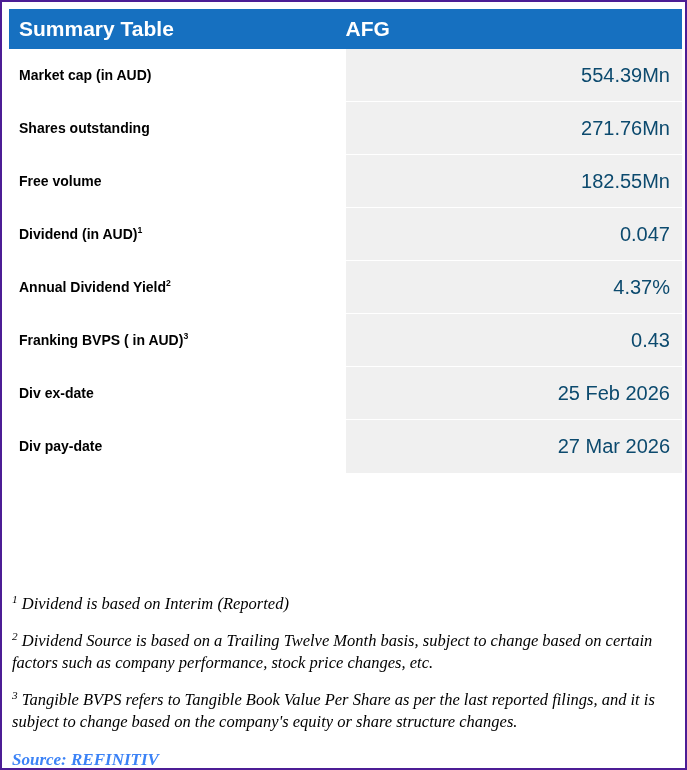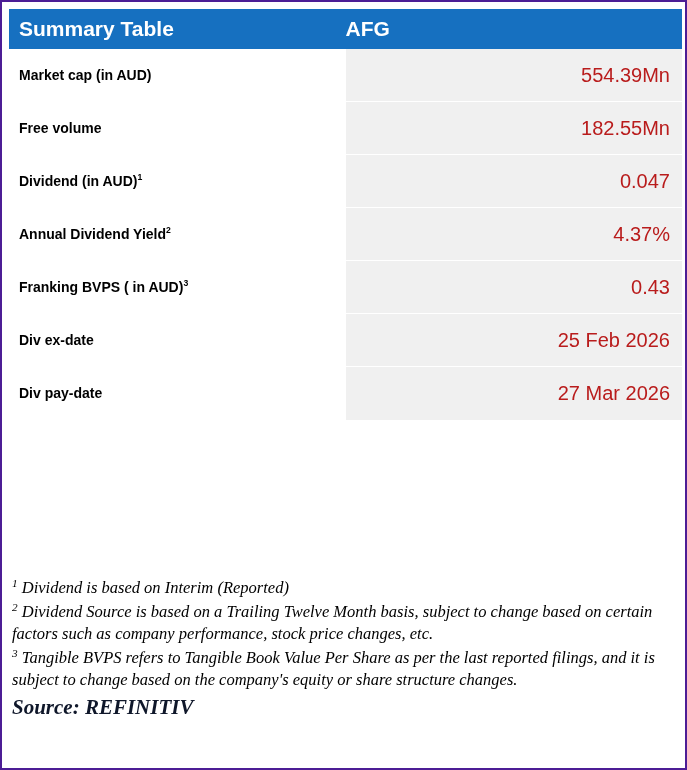--- a/index.html
+++ b/index.html
@@ -56,21 +56,21 @@
     font-size: 14px;
     font-weight: bold;
     height: 52px;
     vertical-align: middle;
     padding-left: 10px !important;
     white-space: nowrap;
     border-bottom: 1px solid #ffffff;
   }
   .val-cell {
     background: #f0f0f0;
-    color: #b91c1c;
+    color: #0c4a6e;
     font-size: 20px;
     font-weight: normal;
     height: 52px;
     vertical-align: middle;
     text-align: right;
     padding-right: 12px !important;
     white-space: nowrap;
     border-bottom: 1px solid #ffffff;
   }
   .val-cell.lastrow {
@@ -89,55 +89,59 @@
     width: 668px;
     box-sizing: border-box;
     padding-right: 10px;
   }
   .note {
     font-family: "Liberation Serif", serif;
     font-style: italic;
     font-size: 16.5px;
     color: #000000;
     line-height: 1.30;
-    margin: 0 0 3px 0;
+    margin: 16px 0 3px 0;
     padding-left: 2px;
     text-indent: 0;
   }
   .note sup {
     font-weight: normal;
     font-size: 0.68em;
   }
   .source {
     font-family: "Liberation Serif", serif;
     font-style: italic;
     font-weight: bold;
-    font-size: 21px;
-    color: #0f172a;
-    margin-top: 5px;
+    font-size: 17px;
+    color: #3b82f6;
+    margin-top: 18px;
     padding-left: 2px;
   }
 </style>
 </head>
 <body>
 
 <div class="page">
 
   <div class="table-wrap">
     <table class="summary">
       <thead>
         <tr class="hdr-row">
           <th class="hdr-left">Summary Table</th>
           <th class="hdr-right">AFG</th>
         </tr>
       </thead>
       <tbody>
         <tr>
           <td class="lbl-cell"><span>Market cap (in AUD)</span></td>
           <td class="val-cell">554.39Mn</td>
+        </tr>
+        <tr>
+          <td class="lbl-cell"><span>Shares outstanding</span></td>
+          <td class="val-cell">271.76Mn</td>
         </tr>
         <tr>
           <td class="lbl-cell"><span>Free volume</span></td>
           <td class="val-cell">182.55Mn</td>
         </tr>
         <tr>
           <td class="lbl-cell"><span>Dividend (in AUD)</span><sup>1</sup></td>
           <td class="val-cell">0.047</td>
         </tr>
         <tr>

